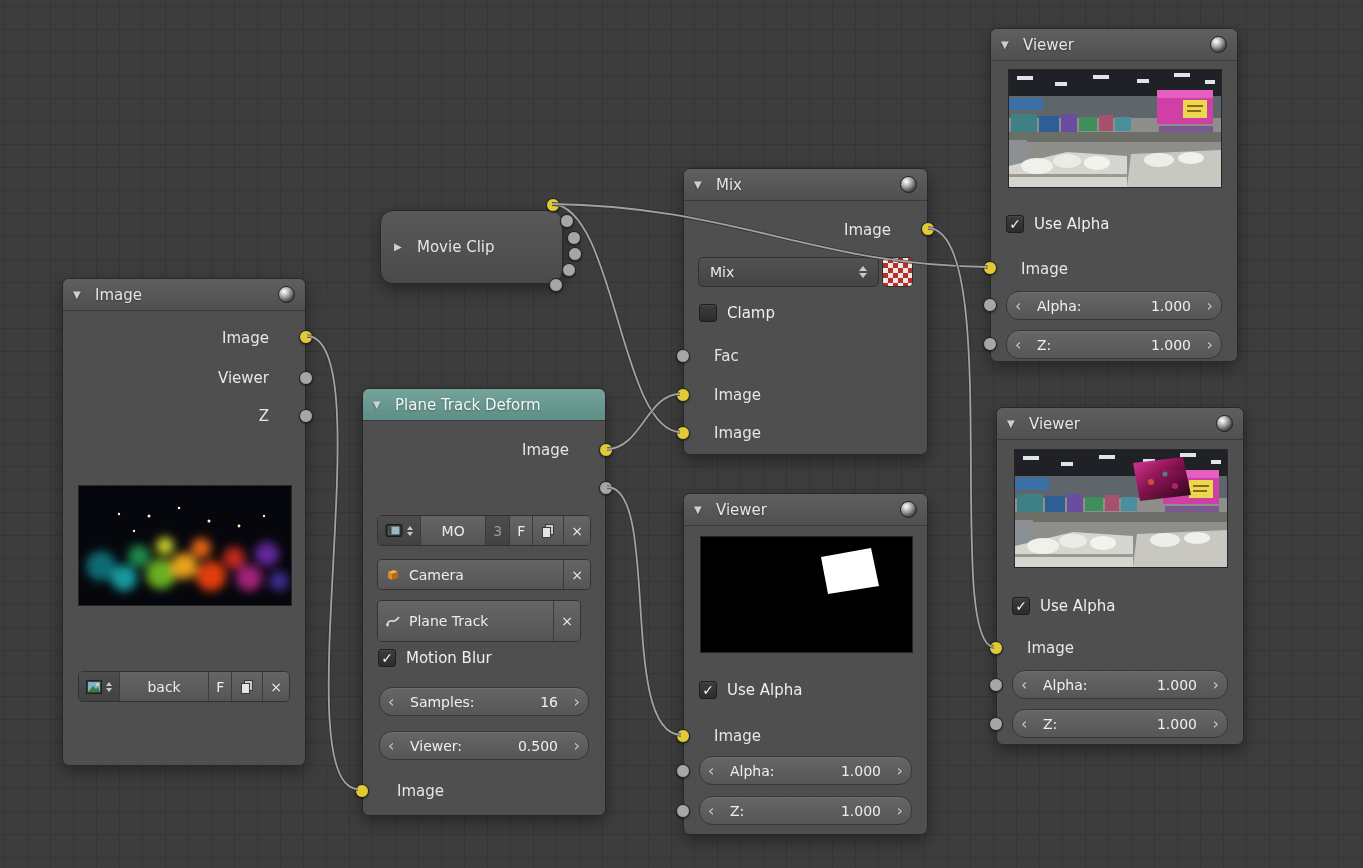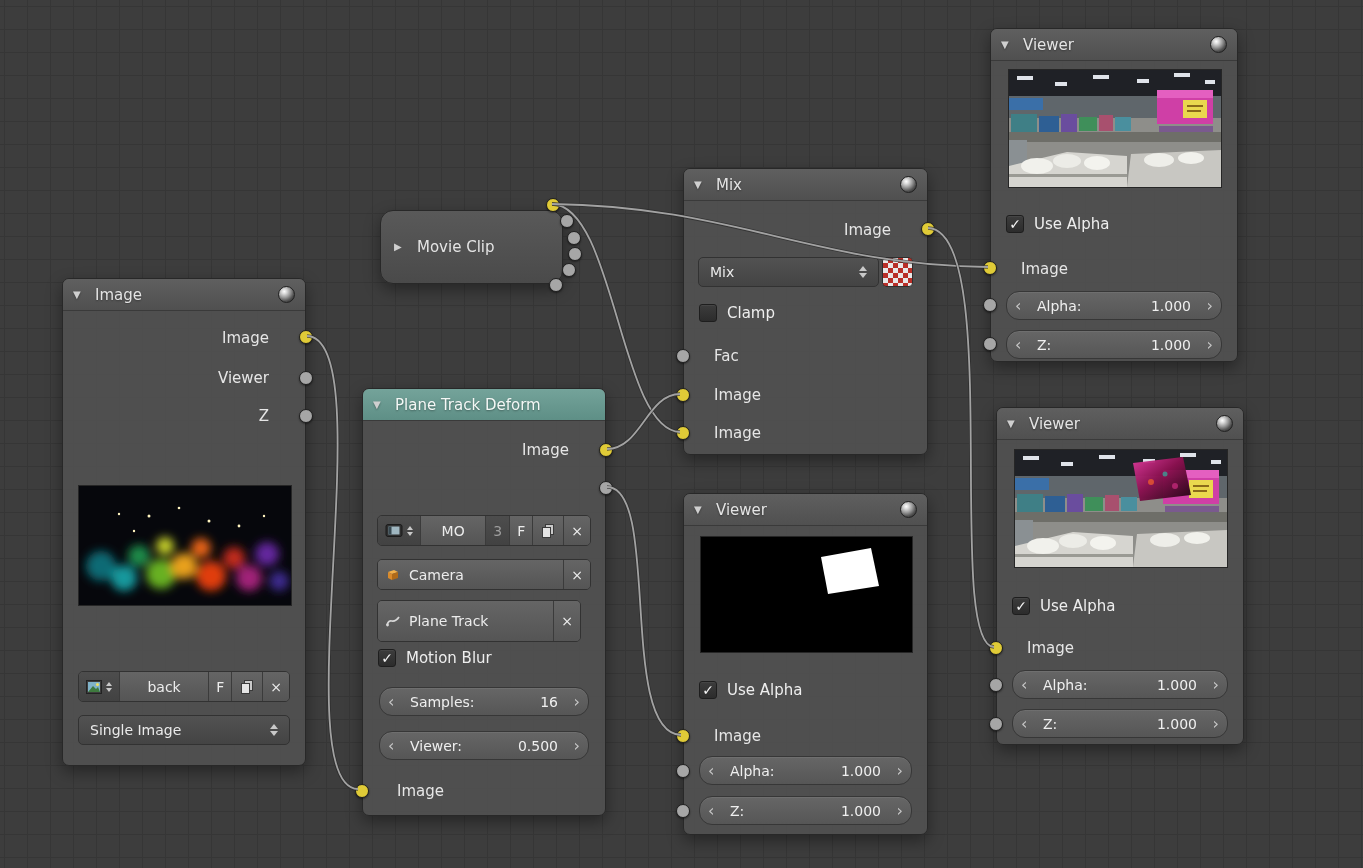--- a/index.html
+++ b/index.html
@@ -150,29 +150,20 @@
       <div class="btn">
         <svg width="16" height="16" viewBox="0 0 16 16">
           <rect x="5.5" y="1.5" width="8" height="10" fill="#c9c9c9" stroke="#3a3a3a"></rect>
           <rect x="2.5" y="4.5" width="8" height="10" fill="#e4e4e4" stroke="#3a3a3a"></rect>
         </svg>
       </div>
       <div class="btn">
         <span>×</span>
       </div>
     </div>
-    <div class="place" style="left:15px;right:15px;top:436px;height:30px">
-      <div class="dd">
-        <span>Single Image</span>
-        <span class="updown">
-            <i class="u"></i>
-            <i class="d"></i>
-          </span>
-      </div>
-    </div>
     <span class="sock s-img s-out" style="top:51px"></span>
     <span class="sock s-val s-out" style="top:92px"></span>
     <span class="sock s-val s-out" style="top:130px"></span>
   </div>
 
   <div class="node pill" style="left:380px;top:210px;width:183px;height:74px">
     <span class="tri">▶</span>
     <span class="title">Movie Clip</span>
     <span class="sock s-img" style="left:165px;top:-13px"></span>
     <span class="sock s-val" style="left:179px;top:3px"></span>

